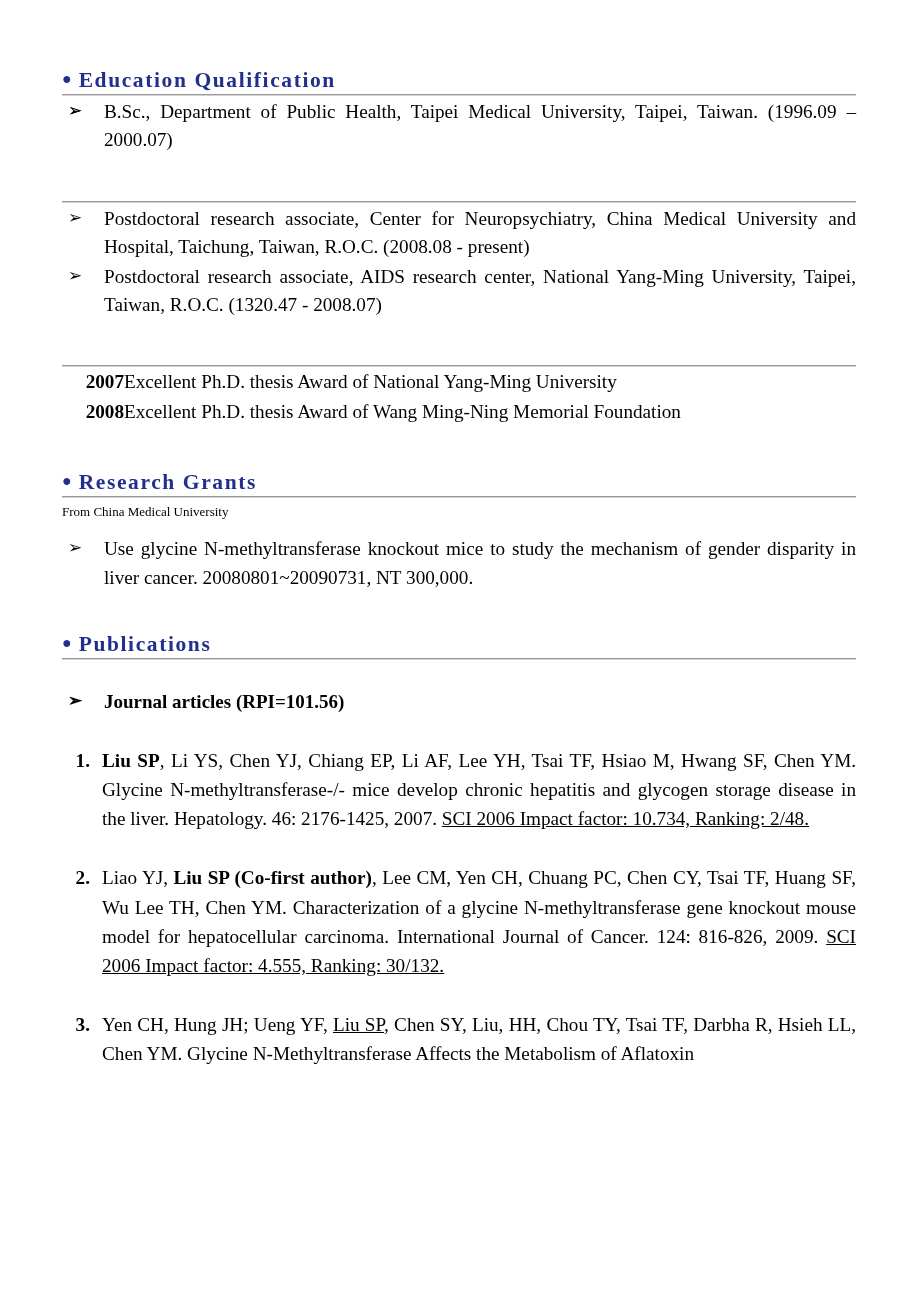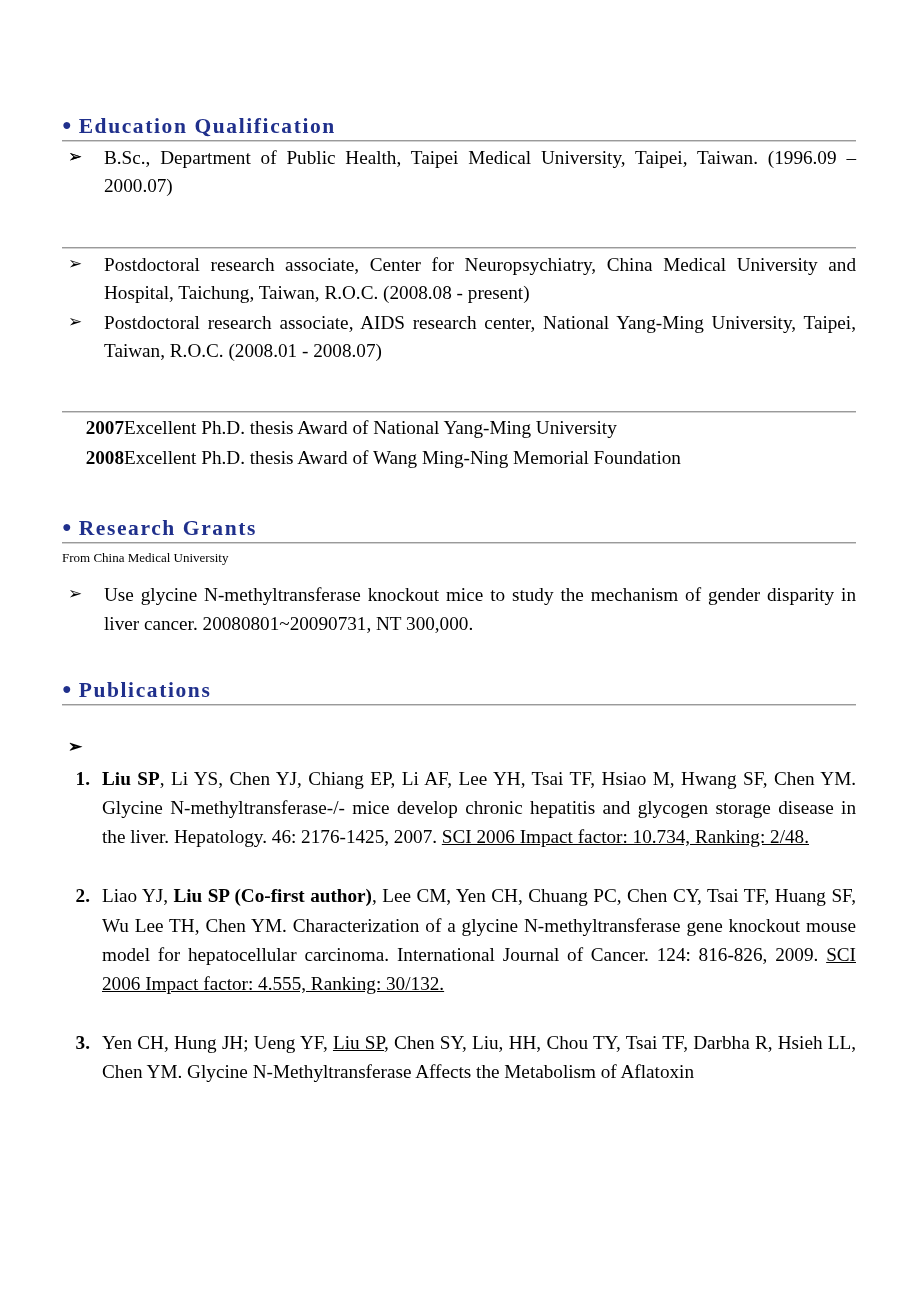--- a/index.html
+++ b/index.html
@@ -12,21 +12,21 @@
     height: 1302px;
     font-family: "Liberation Serif", "DejaVu Serif", serif;
     color: #000000;
     overflow: hidden;
   }
   .page {
     position: relative;
     width: 920px;
     height: 1114px;
     box-sizing: border-box;
-    padding: 114px 64px 0 62px;
+    padding: 68px 64px 0 62px;
   }
 
   
   .section {
     margin: 0;
   }
   .sec-head {
     display: block;
     color: #20308C;
     font-weight: bold;
@@ -141,21 +141,21 @@
   </div>
 
   <div class="gap-sec"></div>
 
   <div class="section">
     <hr class="rule">
     <p class="arrow-item">
       <span class="arw">➢</span><span>Postdoctoral research associate, Center for Neuropsychiatry, China Medical University and Hospital, Taichung, Taiwan, R.O.C. (2008.08 - present)</span>
     </p>
     <p class="arrow-item">
-      <span class="arw">➢</span><span>Postdoctoral research associate, AIDS research center, National Yang-Ming University, Taipei, Taiwan, R.O.C. (2008.01 - 2008.07)</span>
+      <span class="arw">➢</span><span>Postdoctoral research associate, AIDS research center, National Yang-Ming University, Taipei, Taiwan, R.O.C. (1320.47 - 2008.07)</span>
     </p>
   </div>
 
   <div class="gap-sec"></div>
 
   <div class="section">
     <hr class="rule">
     <p class="year-row">
       <span class="yr">2007</span><span>Excellent Ph.D. thesis Award of National Yang-Ming University</span>
     </p>
@@ -182,21 +182,21 @@
 
   <div class="section">
     <div class="sec-head">
       <span class="dot">●</span><span>Publications</span>
     </div>
     <hr class="rule">
 
     <div class="gap-md"></div>
 
     <p class="arrow-item bold-item last-ragged">
-      <span class="arw">➢</span>
+      <span class="arw">➢</span><span>Journal articles (RPI=101.56)</span>
     </p>
 
     <div class="gap-pub"></div>
 
     <p class="pub">
       <span class="num">1.</span><b>Liu SP</b><span>, Li YS, Chen YJ, Chiang EP, Li AF, Lee YH, Tsai TF, Hsiao M, Hwang SF, Chen YM. </span><span>Glycine N-methyltransferase-/- mice develop chronic hepatitis and glycogen storage disease in the liver. </span><span>Hepatology. 46: 2176-1425, 2007. </span><span class="bu">SCI 2006 Impact factor: 10.734, Ranking: 2/48.</span>
     </p>
 
     <div class="gap-pub"></div>
 

